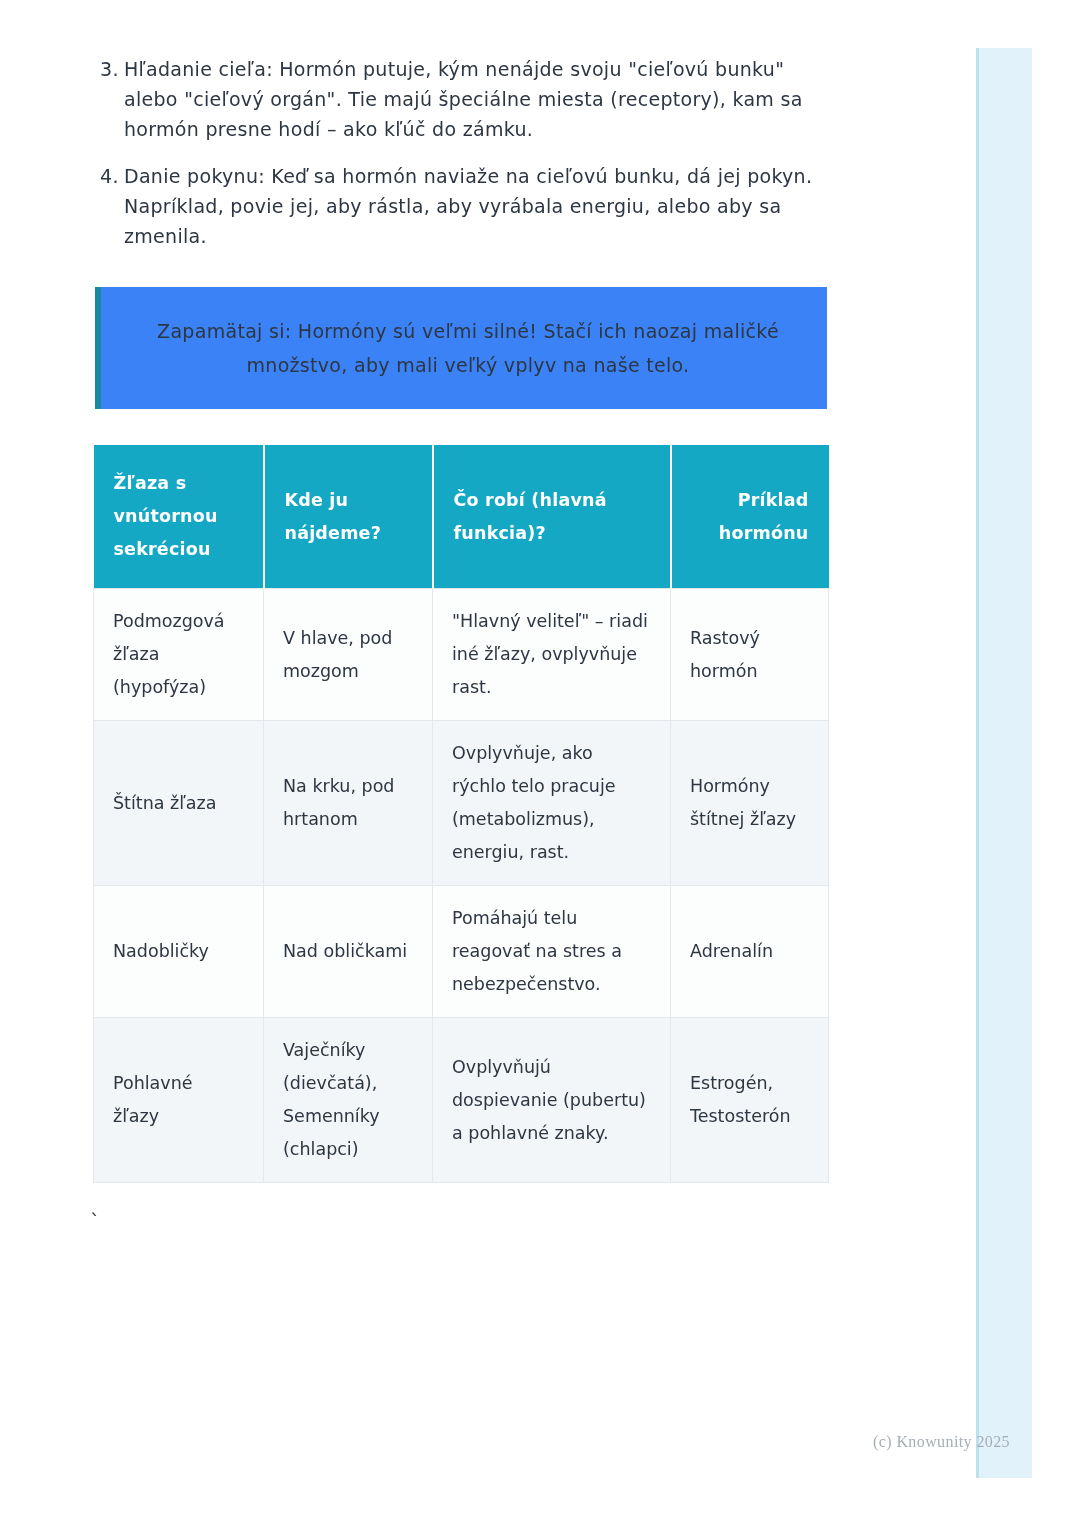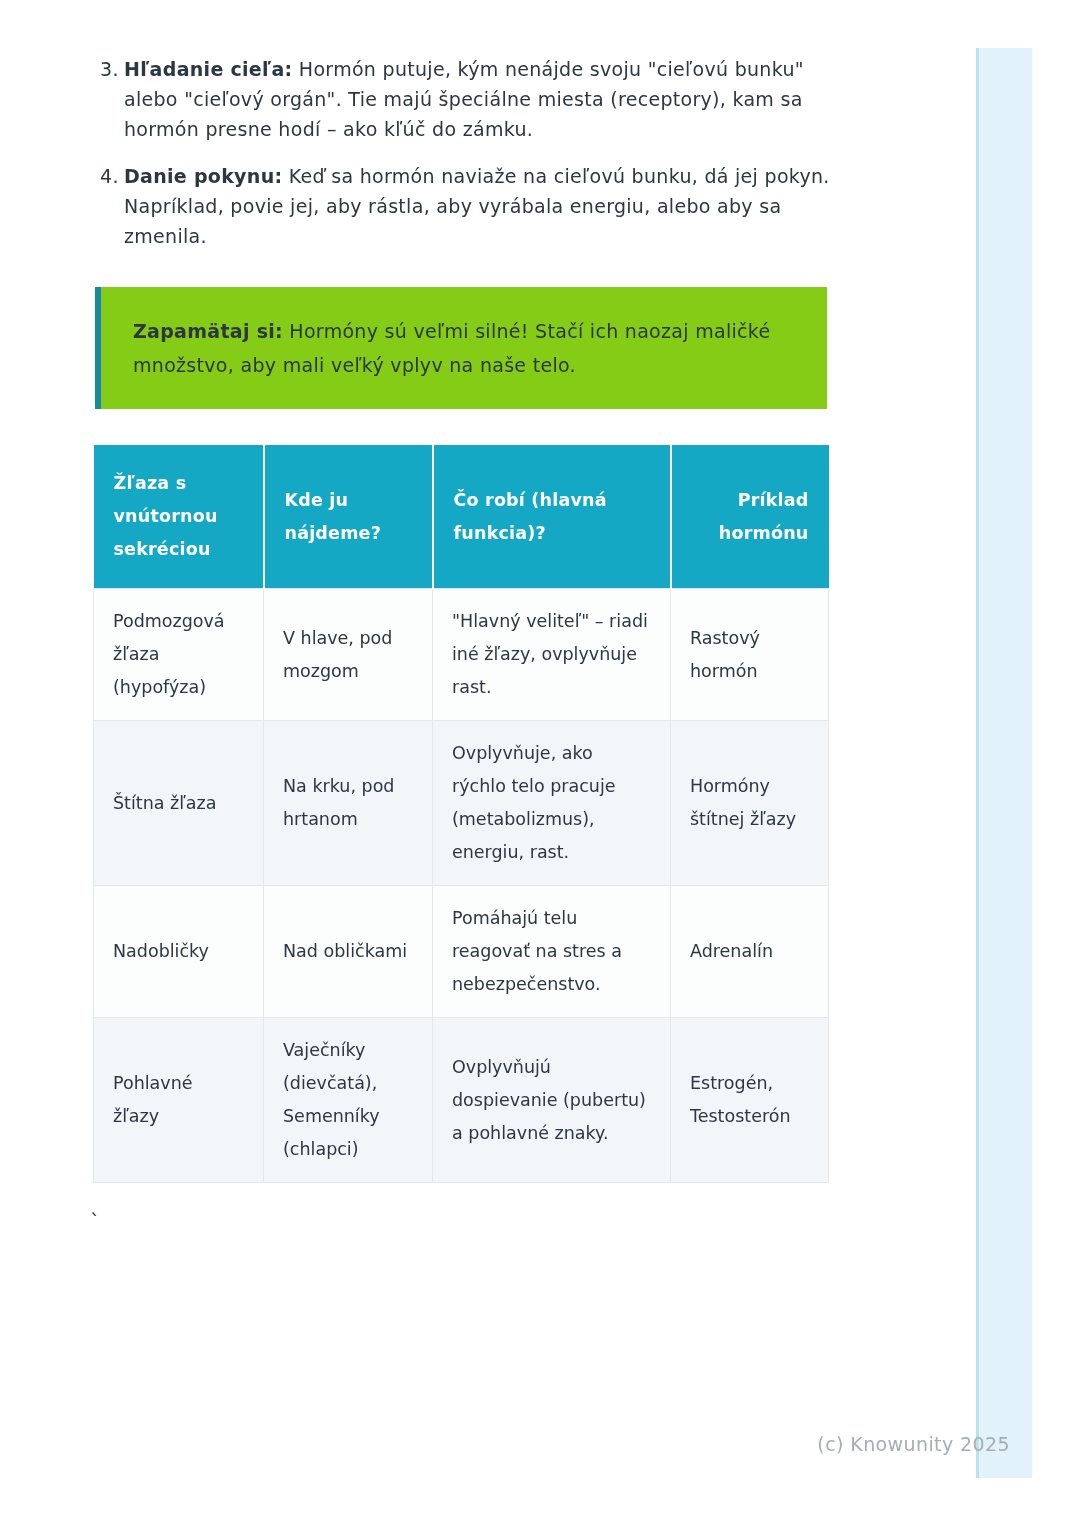--- a/index.html
+++ b/index.html
@@ -28,31 +28,32 @@
     margin: 54px 0 0 100px;
     padding: 0;
     list-style: none;
     font-size: 19px;
     line-height: 30px;
     letter-spacing: 0.3px;
   }
   .list li { display: flex; margin-bottom: 17px; }
   .num { flex: none; width: 24px; }
   .li-text { margin: 0; width: 716px; }
-  b { font-weight: bold; }
+  b { font-weight: normal; }
 
   .callout {
     margin: 36px 0 0 95px;
     width: 732px;
-    background: #84cc16;
+    background: #3b82f6;
     border-left: 6px solid #1789a0;
     padding: 27px 24px 27px 32px;
     font-size: 19px;
     line-height: 34px;
     letter-spacing: 0.3px;
+    text-align: center;
   }
   .callout p { margin: 0; }
 
   .heading {
     margin: 38px 0 0 92px;
     font-size: 21px;
     font-weight: bold;
     letter-spacing: 0.2px;
     color: #232c3b;
   }
@@ -82,24 +83,25 @@
     vertical-align: middle;
   }
   table.glands tbody tr:nth-child(odd)  { background: #fcfdfd; }
   table.glands tbody tr:nth-child(even) { background: #f3f6f8; }
 
   .stray { margin: 26px 0 0 90px; font-size: 20px; color: #2d3643; }
 
   .footer {
     position: absolute;
     top: 1433px; right: 70px;
-    font-size: 19px;
+    font-size: 16px;
     color: #a4aeb6;
     letter-spacing: 0.4px;
     z-index: 2;
+    font-family: Liberation Serif, serif;
   }
 </style>
 </head>
 <body>
 
 <div class="stripe"></div>
 
 <div class="content">
 
   <ol class="list">

